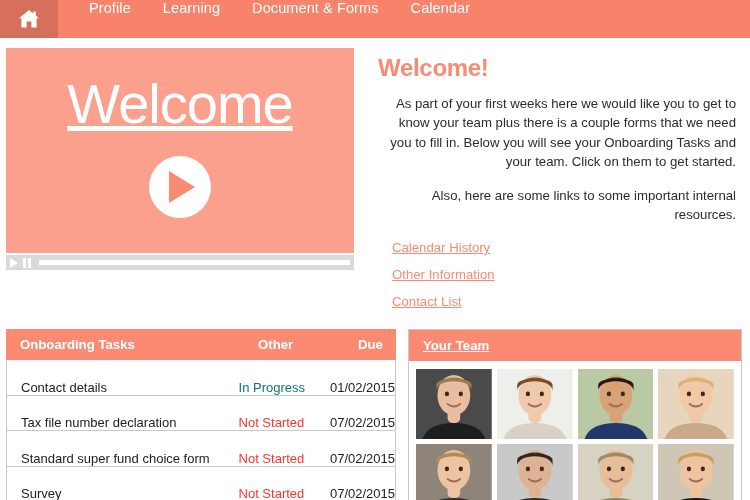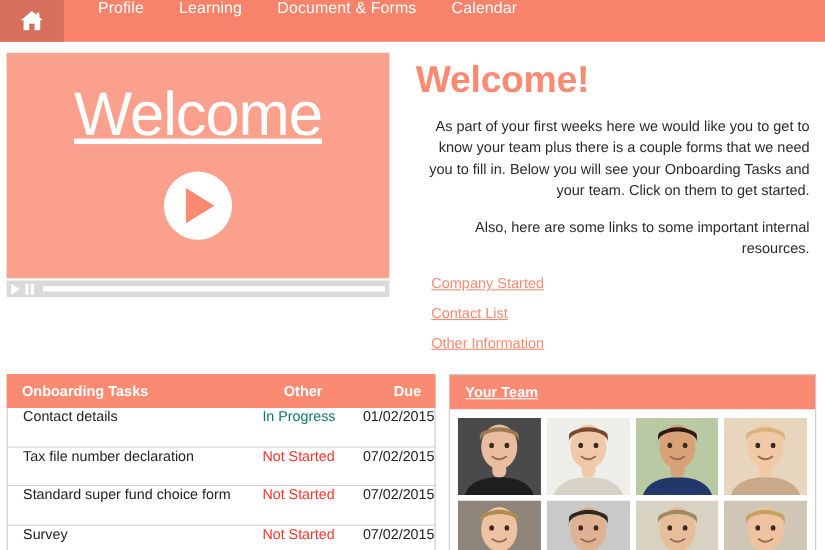--- a/index.html
+++ b/index.html
@@ -123,21 +123,21 @@
     cursor: pointer;
   }
 
   
   .welcome-col {
     flex: 1;
     padding: 6px 14px 0 18px;
   }
   .welcome-head {
     color: #FB8A72;
-    font-size: 34px;
+    font-size: 24px;
     font-weight: bold;
     letter-spacing: -0.3px;
     margin-bottom: 12px;
   }
   .welcome-para {
     color: #2B2B2B;
     font-size: 13.2px;
     line-height: 1.47;
     margin-bottom: 14px;
     text-align: right;
@@ -170,21 +170,21 @@
     color: #ffffff;
     font-size: 13.2px;
     font-weight: bold;
   }
   .col-task { width: 252px; padding-left: 14px; }
   .col-status { width: 100px; }
   .col-due { flex: 1; }
   .tbl-row {
     height: 35.5px;
     display: flex;
-    align-items: flex-start;
+    align-items: flex-end;
     font-size: 13px;
     color: #222222;
     border-left: 1px solid #C9C9C9;
     border-right: 1px solid #C9C9C9;
     border-bottom: 1px solid #C9C9C9;
     background: #ffffff;
     cursor: pointer;
   }
   .st-progress { color: #0f766e; }
   .st-notstarted { color: #F4362F; }
@@ -260,27 +260,27 @@
       <span class="ctrl-track"></span>
     </div>
   </div>
 
   <div class="welcome-col">
     <div class="welcome-head">Welcome!</div>
     <div class="welcome-para">As part of your first weeks here we would like you to get to know your team plus there is a couple forms that we need you to fill in. Below you will see your Onboarding Tasks and your team. Click on them to get started.</div>
     <div class="welcome-para">Also, here are some links to some important internal resources.</div>
     <div class="links-list">
       <div class="link-row">
-        <span class="res-link">Company Started</span>
+        <span class="res-link">Calendar History</span>
+      </div>
+      <div class="link-row">
+        <span class="res-link">Other Information</span>
       </div>
       <div class="link-row">
         <span class="res-link">Contact List</span>
-      </div>
-      <div class="link-row">
-        <span class="res-link">Other Information</span>
       </div>
     </div>
   </div>
 </div>
 
 <div class="lower">
 
   <div class="tasks-panel">
     <div class="tbl-head">
       <div class="col-task">Onboarding Tasks</div>

